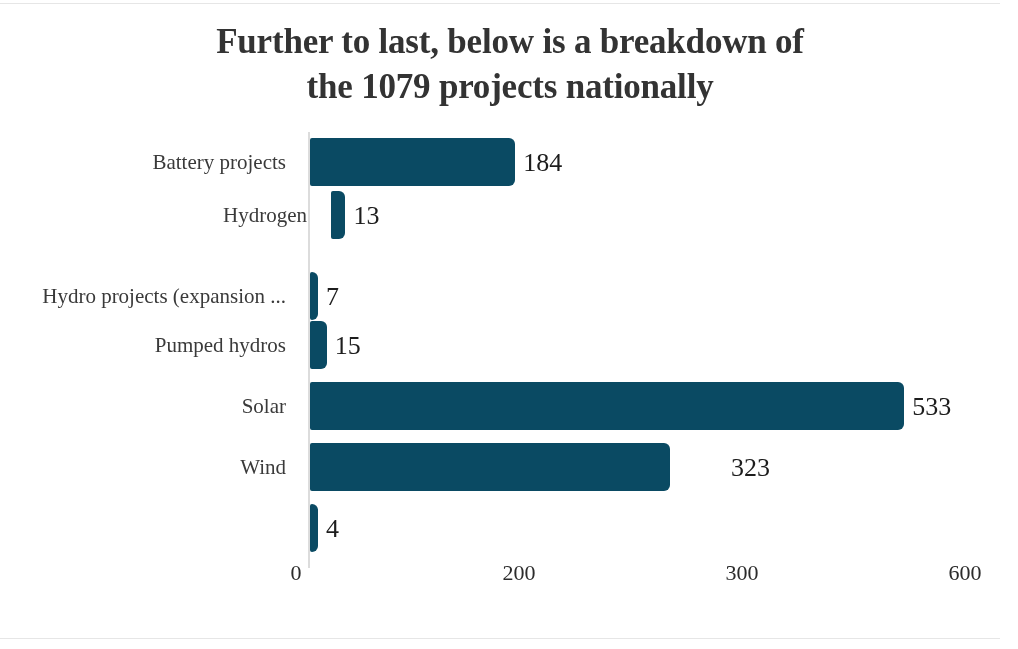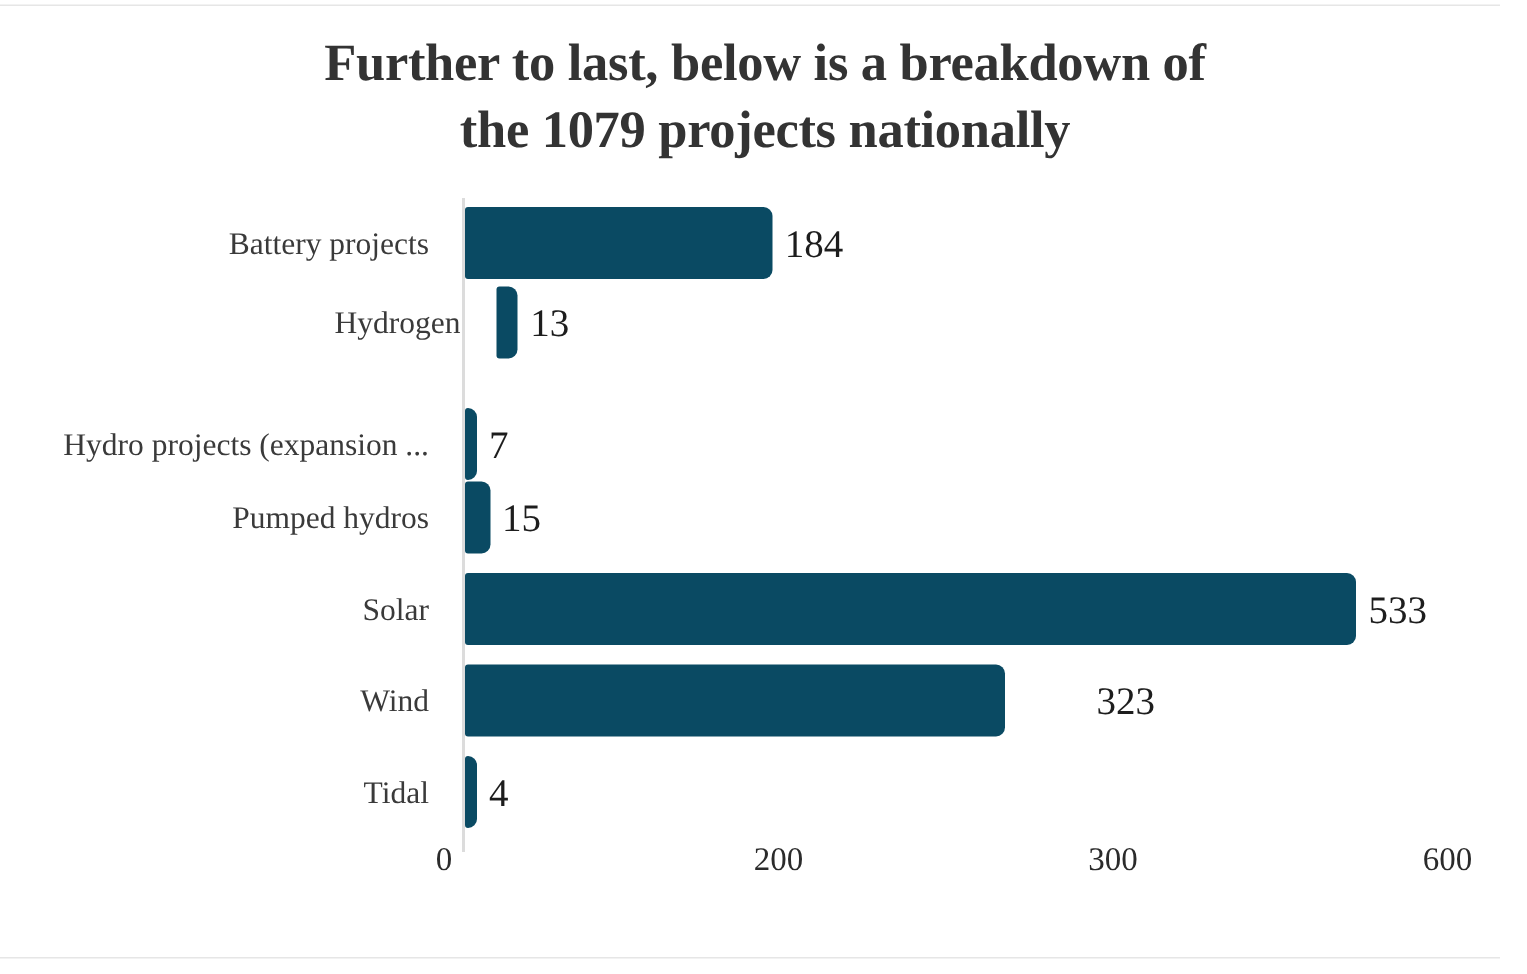--- a/index.html
+++ b/index.html
@@ -160,21 +160,20 @@
         <div class="cat-label">Solar</div>
         <div class="bar" style="width: 594.295px; background: rgb(10, 74, 99);"></div>
         <div class="bar-value" style="left: 912.295px;">533</div>
       </div>
       <div class="row" style="top: 305px;">
         <div class="cat-label">Wind</div>
         <div class="bar" style="width: 360.145px; background: rgb(10, 74, 99);"></div>
         <div class="bar-value" style="left: 703px; margin-left: 28px;">323</div>
       </div>
       <div class="row" style="top: 366px;">
-        <div class="cat-label">Tidal</div>
         <div class="bar" style="width: 8px; background: rgb(10, 74, 99);"></div>
         <div class="bar-value" style="left: 326px;">4</div>
       </div>
     </div>
 
   <div class="xaxis" id="x-axis">
       <div class="xtick" style="left: 296px;">0</div>
       <div class="xtick" style="left: 519px;">200</div>
       <div class="xtick" style="left: 742px;">300</div>
       <div class="xtick" style="left: 965px;">600</div>

